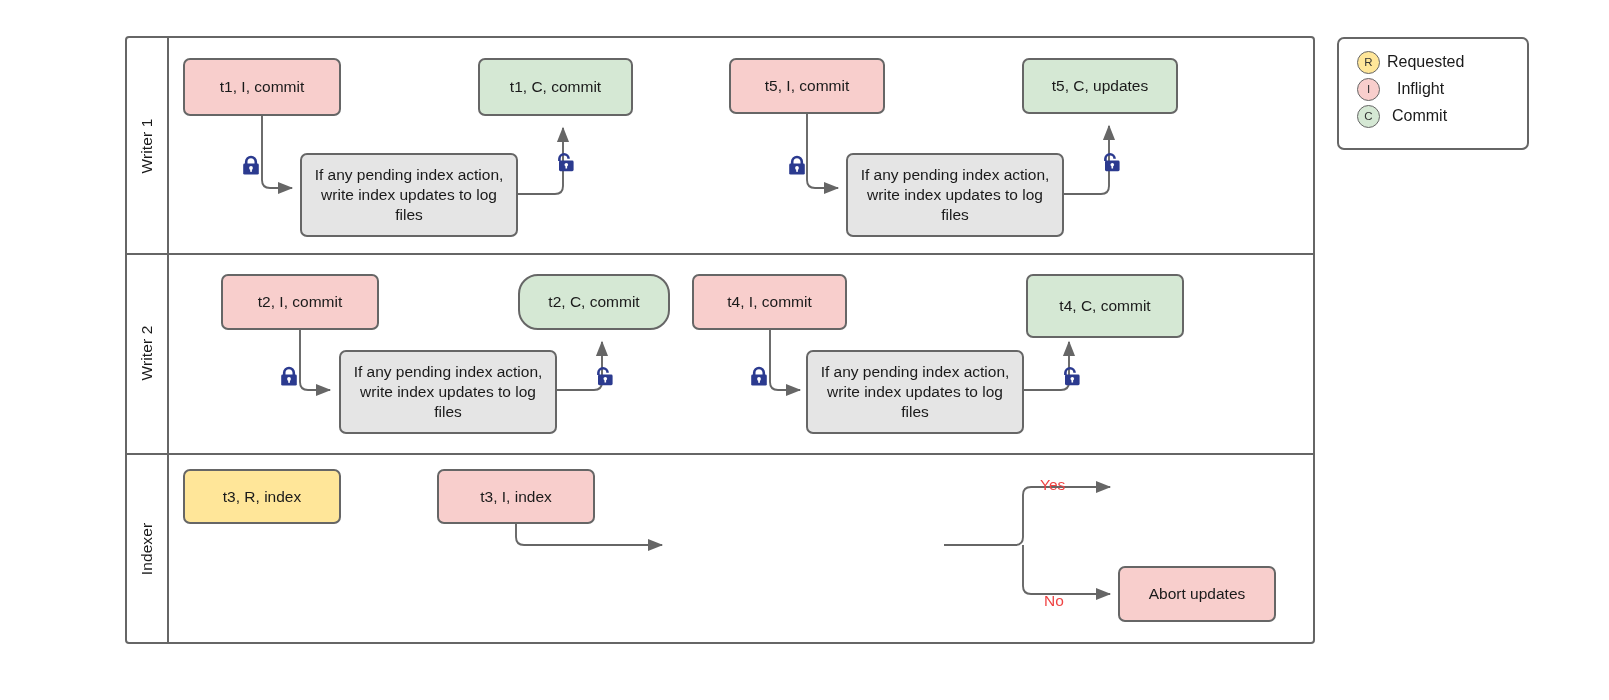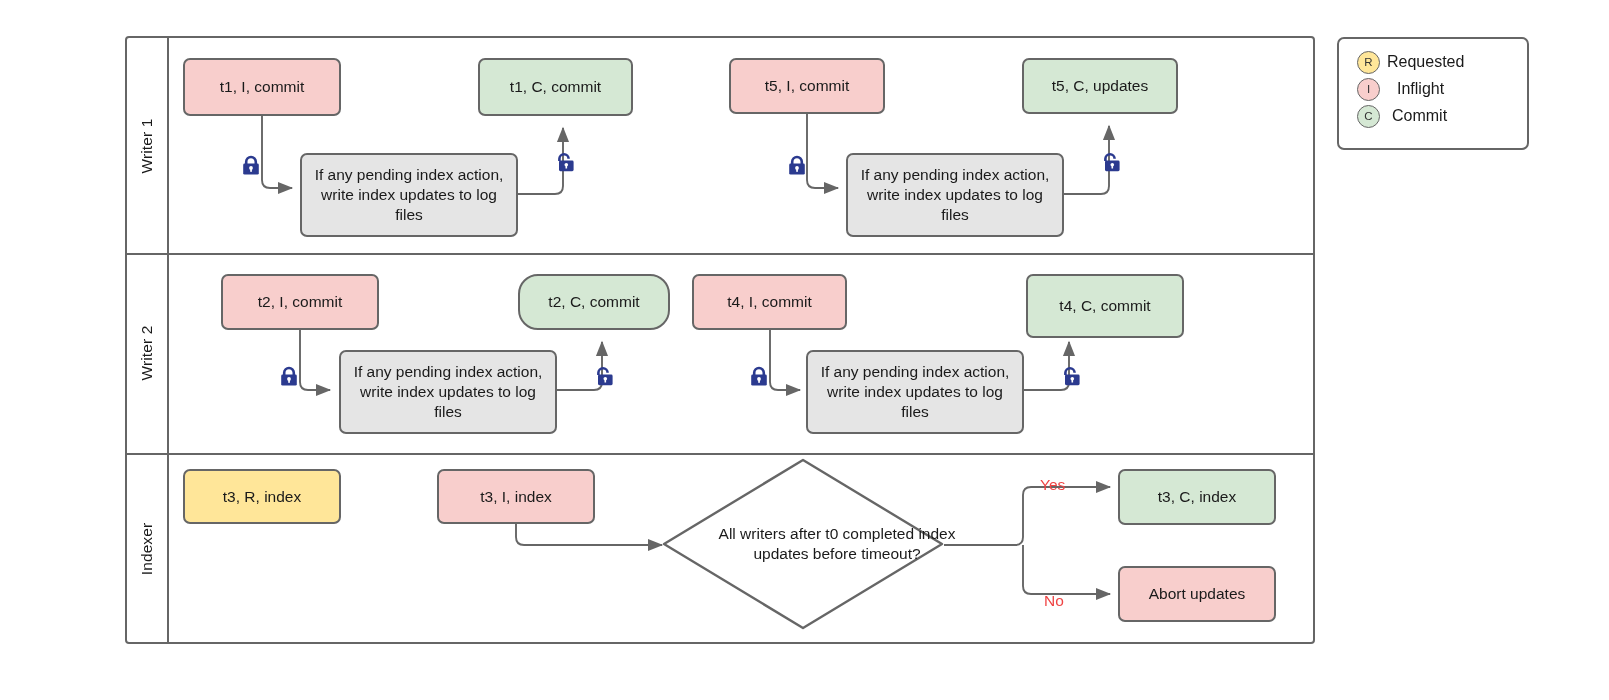--- a/index.html
+++ b/index.html
@@ -215,32 +215,21 @@
     </svg>
   </div>
 
   <div class="node n-yellow" style="left:183px;top:469px;width:158px;height:55px;">
     <span>t3, R, index</span>
   </div>
   <div class="node n-pink" style="left:437px;top:469px;width:158px;height:55px;">
     <span>t3, I, index</span>
   </div>
 
-  <div class="diamond-wrap" style="left:662px;top:458px;width:282px;height:172px;">
-    <svg width="282" height="172" viewBox="0 0 282 172">
-      <polygon points="141,2 280,86 141,170 2,86" fill="#ffffff" stroke="#666666" stroke-width="2.4" stroke-linejoin="round"></polygon>
-    </svg>
-    <div class="diamond-txt" style="padding:0 34px;">
-      <span>All writers after t0 completed index updates before timeout?</span>
-    </div>
-  </div>
-
-  <div class="node n-green" style="left:1118px;top:469px;width:158px;height:56px;">
-    <span>t3, C, index</span>
-  </div>
+
   <div class="node n-pink" style="left:1118px;top:566px;width:158px;height:56px;">
     <span>Abort updates</span>
   </div>
 
   <div class="blabel" style="left:1040px;top:476px;">Yes</div>
   <div class="blabel" style="left:1044px;top:592px;">No</div>
 
   <div class="legend">
     <div class="leg-row r1">
       <div class="leg-badge b-r">

